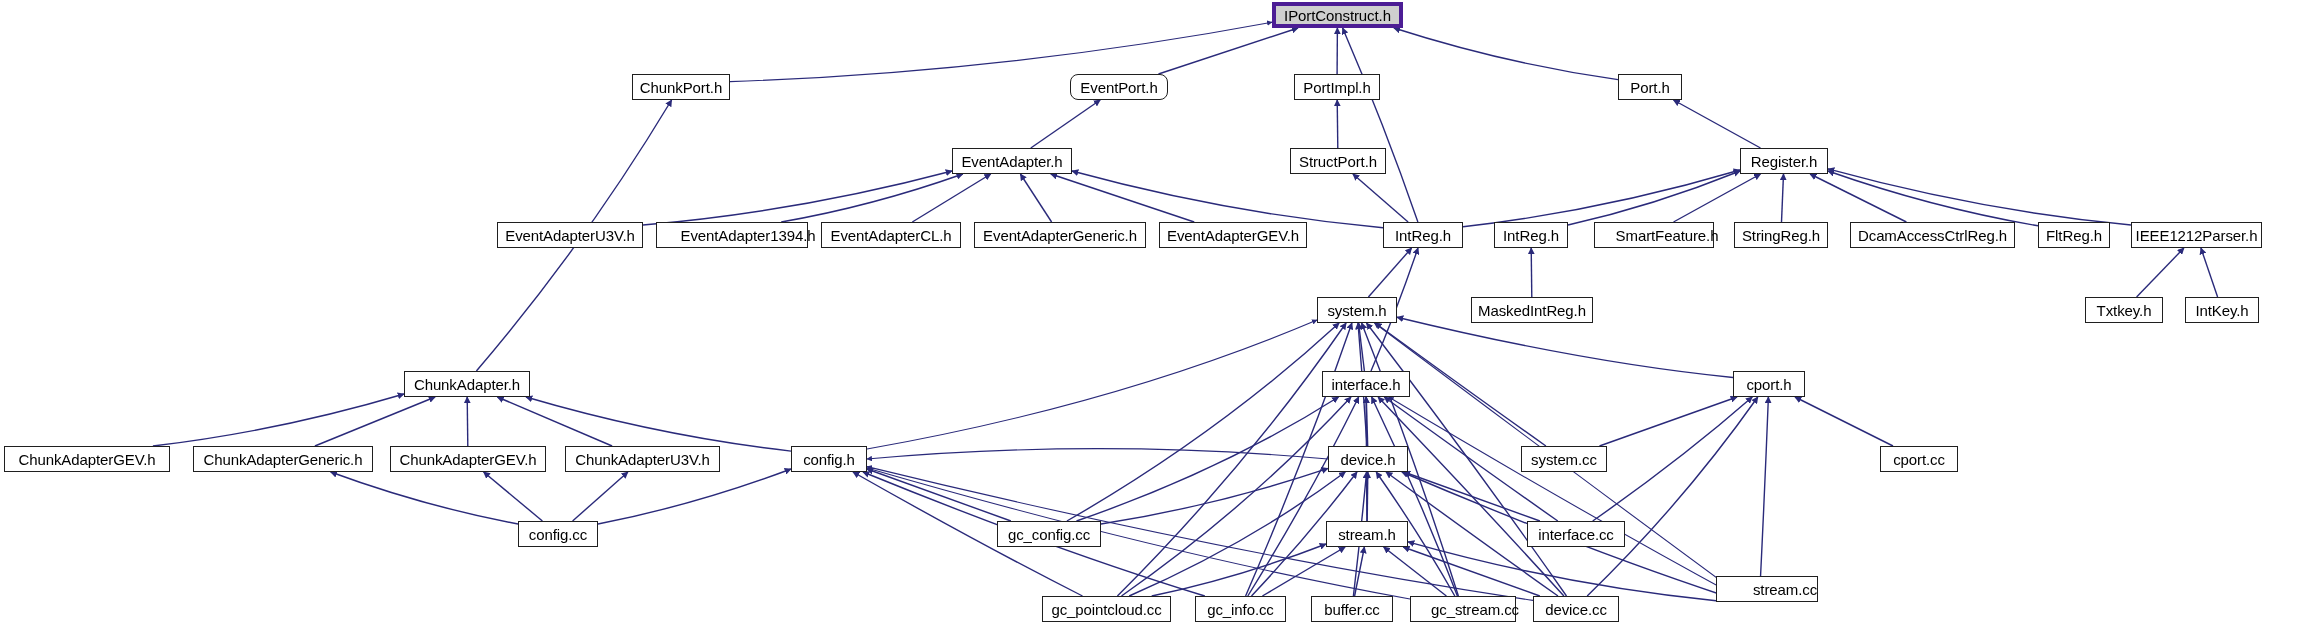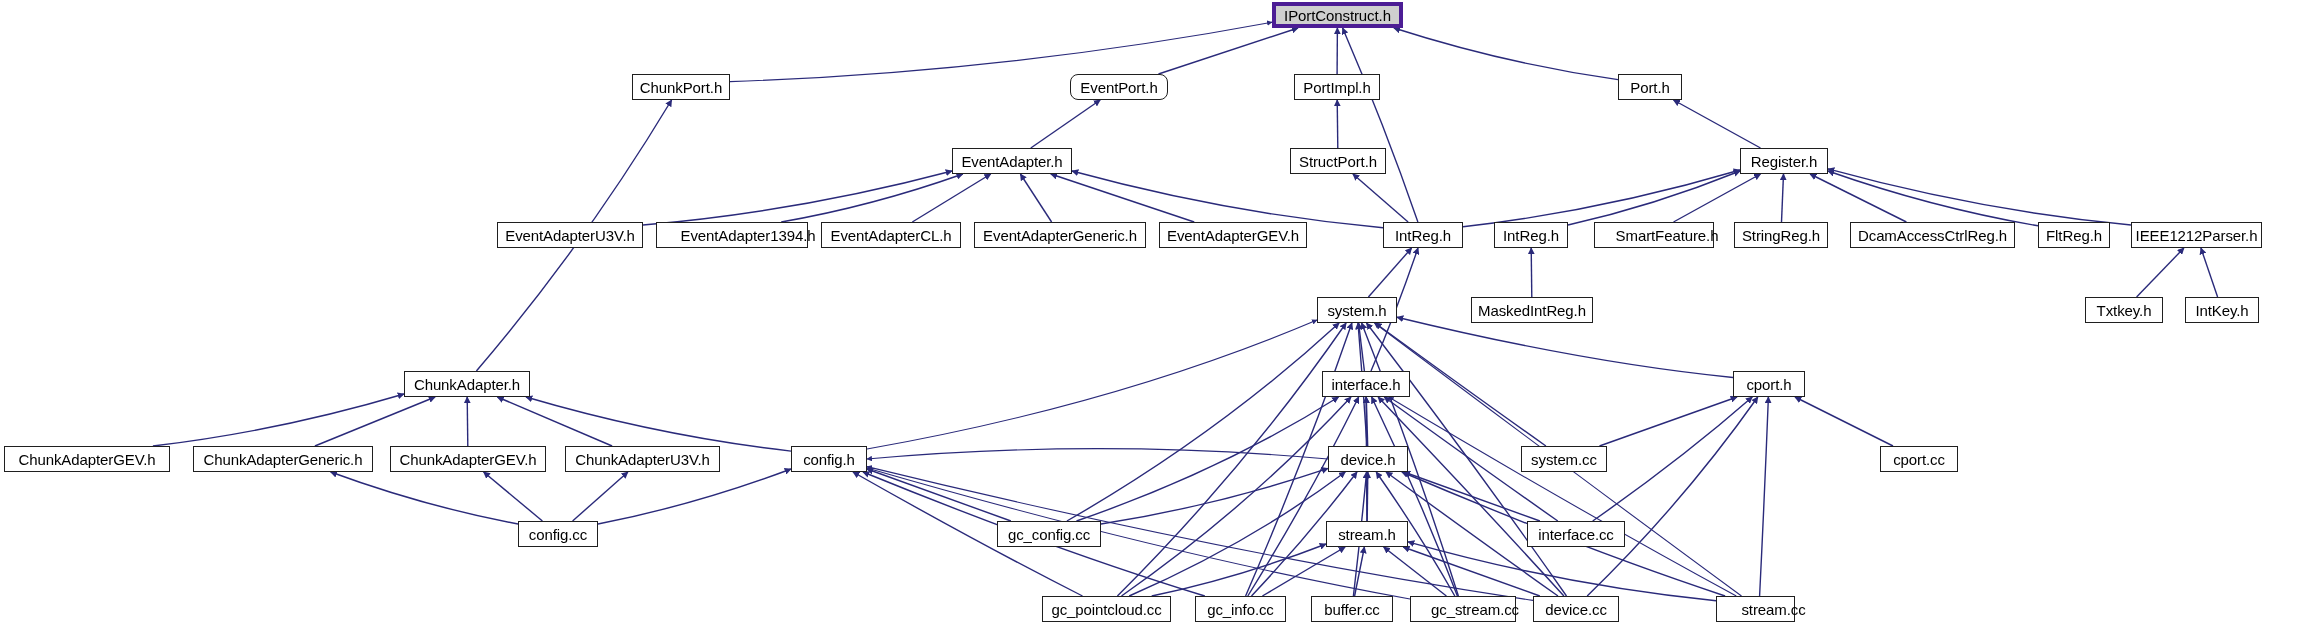--- a/index.html
+++ b/index.html
@@ -277,17 +277,17 @@
       </div>
       <div class="gnode" style="left: 1311px; top: 596px; width: 82px;">
         <span class="lbl">buffer.cc</span>
       </div>
       <div class="gnode" style="left: 1410px; top: 596px; width: 106px; padding-left: 24px;">
         <span class="lbl">gc_stream.cc</span>
       </div>
       <div class="gnode" style="left: 1533px; top: 596px; width: 86px;">
         <span class="lbl">device.cc</span>
       </div>
-      <div class="gnode" style="left: 1716px; top: 596px; width: 79px; padding-left: 36px;">
+      <div class="gnode" style="left: 1716px; top: 576px; width: 102px; padding-left: 36px;">
         <span class="lbl">stream.cc</span>
       </div>
     </div>
 </div>
 
 </body></html>

